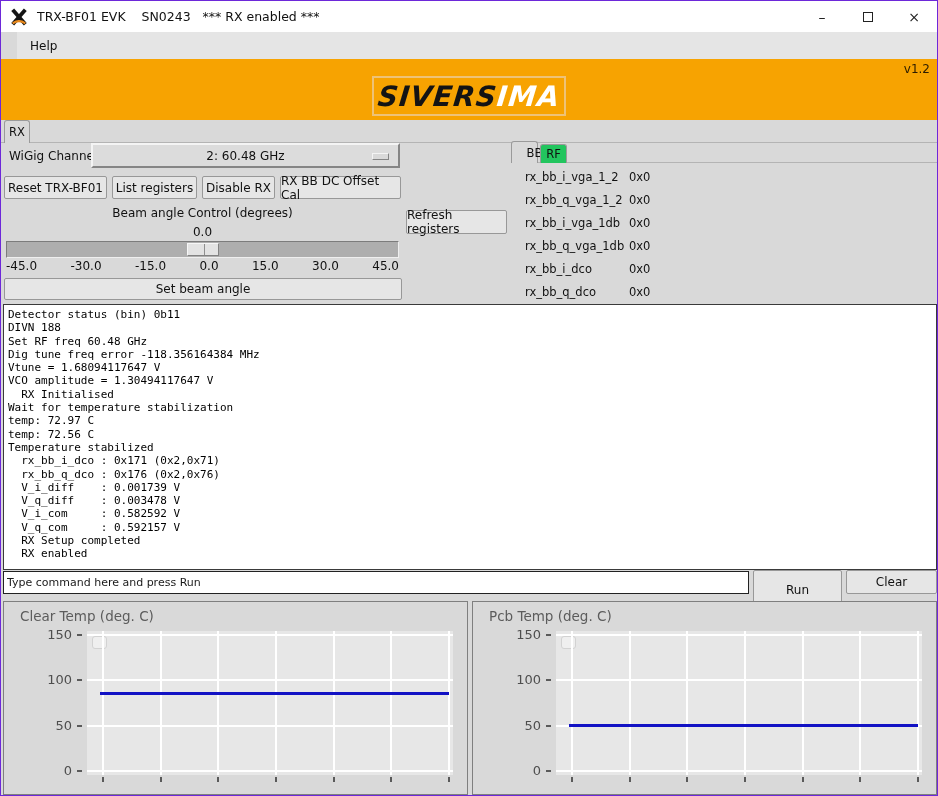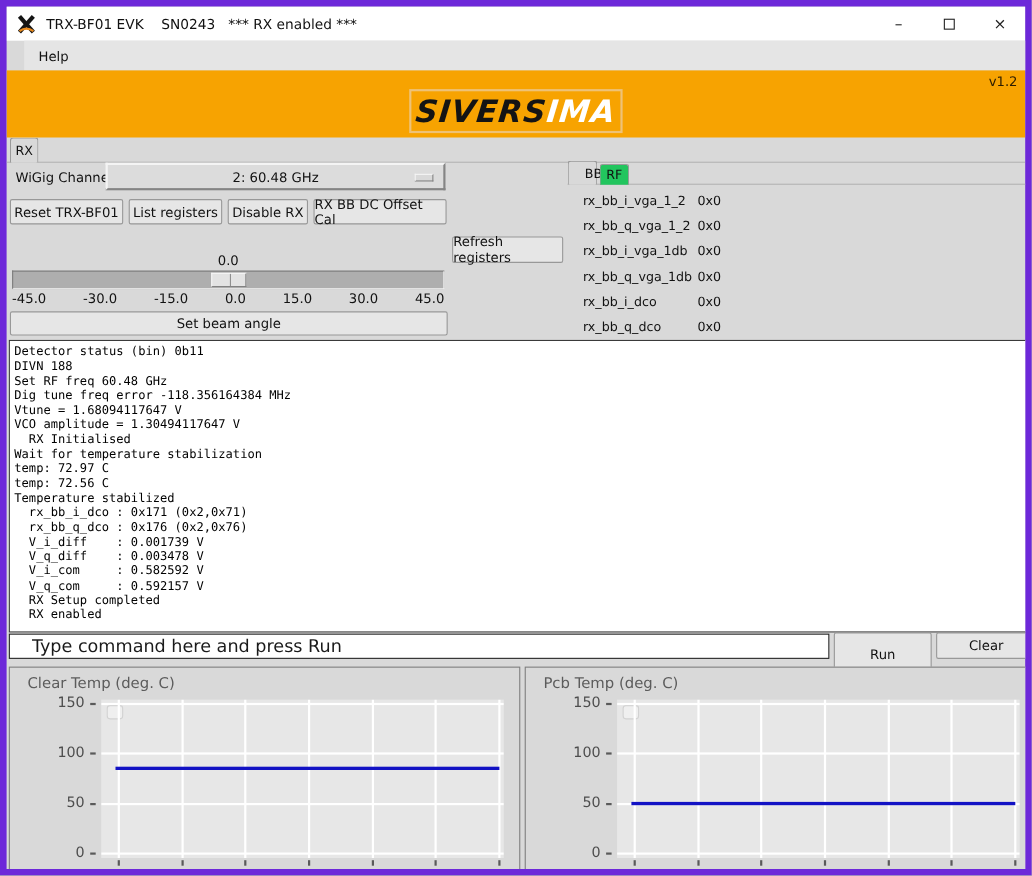--- a/index.html
+++ b/index.html
@@ -3,21 +3,21 @@
 <meta charset="utf-8">
 <style>
   * { margin:0; padding:0; box-sizing:border-box; }
   body {
     font-family:"DejaVu Sans", "Liberation Sans", sans-serif;
     background:#888;
     -webkit-font-smoothing:antialiased;
   }
   .window {
     position:relative; width:938px; height:796px;
-    background:#d9d9d9; border:6px solid #6d28d9; overflow:hidden;
+    background:#d9d9d9; border:1px solid #6d28d9; overflow:hidden;
   }
 
   
   .titlebar {
     position:absolute; left:0; top:0; width:100%; height:31px;
     background:#ffffff; display:flex; align-items:center; padding-left:9px;
   }
   .app-icon { width:18px; height:18px; flex:0 0 auto; }
   .title-text { margin-left:9px; font-size:12.5px; color:#111; white-space:pre; }
   .win-controls { margin-left:auto; display:flex; height:31px; }
@@ -129,22 +129,22 @@
   .console {
     position:absolute; left:2px; top:303px; width:934px; height:266px;
     background:#ffffff; border:1px solid #3a3a3a; padding:3px 4px;
     font-family:"DejaVu Sans Mono", "Liberation Mono", monospace;
     font-size:11px; line-height:13.3px; color:#000; white-space:pre; overflow:hidden;
   }
 
   
   .cmd-input {
     position:absolute; left:2px; top:570px; width:746px; height:23px;
-    background:#fff; border:1px solid #222; font-size:16px; color:#1a1a1a;
-    padding-left:20px; font-family:inherit;
+    background:#fff; border:1px solid #222; font-size:11px; color:#1a1a1a;
+    padding-left:3px; font-family:inherit;
   }
   .run-btn   { position:absolute; left:752px; top:569px; width:89px; height:40px; }
   .clear-btn { position:absolute; left:845px; top:569px; width:91px; height:24px; }
 
   
   .charts { position:absolute; left:2px; top:600px; width:934px; height:194px; display:flex; gap:4px; }
   .chart-panel { position:relative; width:465px; height:194px; background:#d9d9d9; border:1px solid #7f7f7f; overflow:hidden; }
   .chart-title { position:absolute; left:16px; top:6px; font-size:13.5px; color:#5c5c5c; }
   .plot { position:absolute; left:83px; top:29px; width:366px; height:144px; background:#e7e7e7; overflow:hidden; }
   .hgrid { position:absolute; left:0; width:100%; height:2px; background:#ffffff; }
@@ -204,20 +204,21 @@
     <span class="dd-indicator"></span>
   </div>
 
   <div class="btn-row">
     <div class="btn">Reset TRX-BF01</div>
     <div class="btn">List registers</div>
     <div class="btn">Disable RX</div>
     <div class="btn">RX BB DC Offset Cal</div>
   </div>
 
+  <div class="label12 beam-title">Beam angle Control (degrees)</div>
   <div class="label12 beam-value">0.0</div>
   <div class="slider">
     <div class="slider-handle"></div>
   </div>
   <div class="tick-row">
     <span>-45.0</span>
     <span>-30.0</span>
     <span>-15.0</span>
     <span>0.0</span>
     <span>15.0</span>

